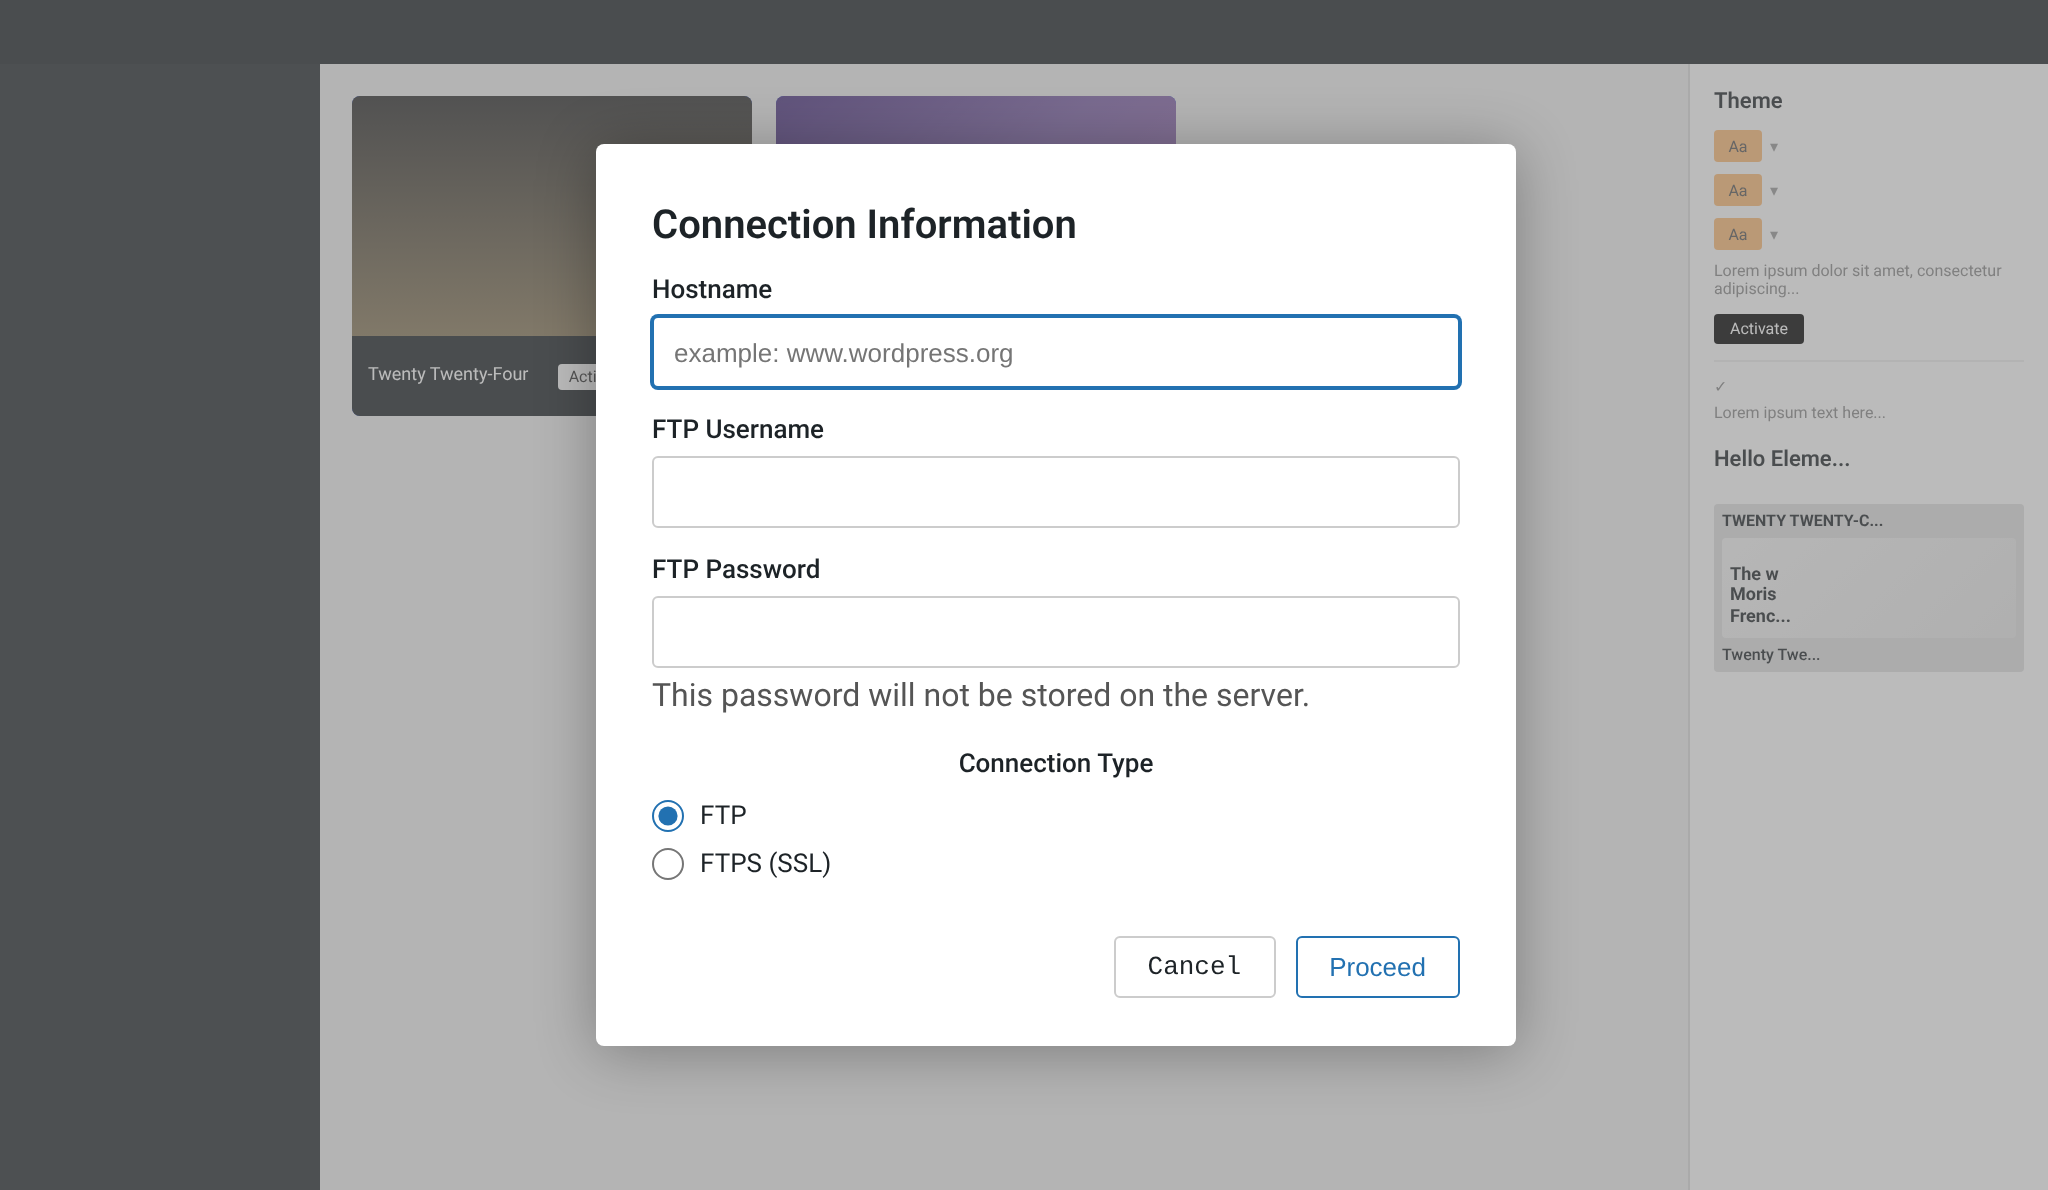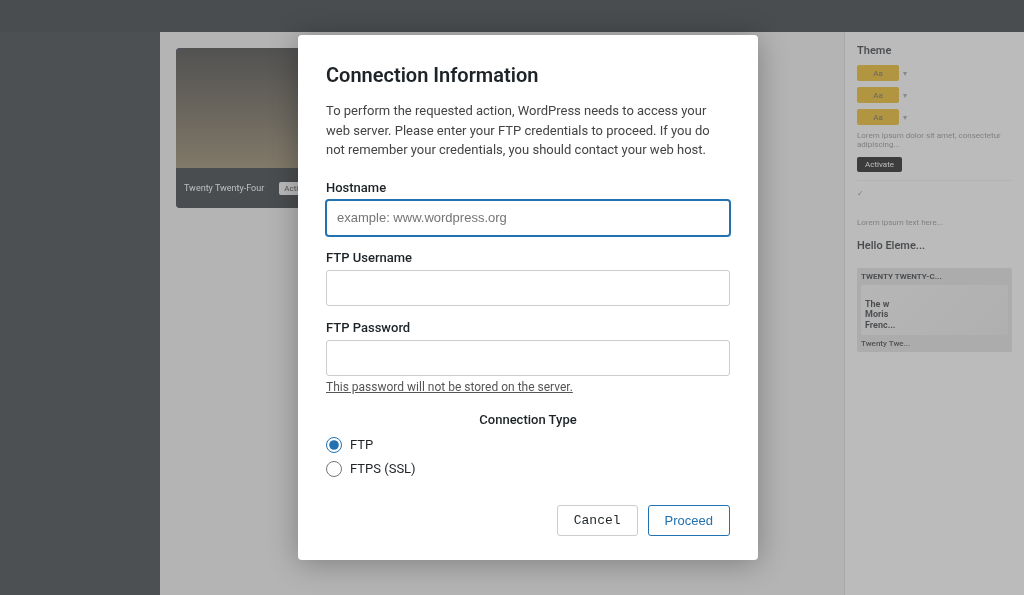--- a/index.html
+++ b/index.html
@@ -114,23 +114,23 @@
     .bg-theme-opt {
       display: flex;
       align-items: center;
       gap: 4px;
       margin-bottom: 6px;
       font-size: 9px;
       color: #555;
     }
 
     .bg-theme-swatch {
-      width: 42px;
+      width: 24px;
       height: 16px;
-      background: #eab308;
+      background: #fdba74;
       border-radius: 2px;
       font-size: 8px;
       display: flex;
       align-items: center;
       justify-content: center;
     }
 
     .bg-hello-text {
       font-size: 11px;
       font-weight: 600;
@@ -222,24 +222,23 @@
       box-shadow: 0 0 0 1px #2271b1;
     }
 
     .form-input.no-focus {
       border: 1px solid #ccc;
       box-shadow: none;
       color: #1d2327;
     }
 
     .form-hint {
-      font-size: 12px;
+      font-size: 16px;
       color: #555;
       margin-top: 4px;
-      text-decoration: underline;
     }
 
     .connection-type-group {
       margin-top: 18px;
     }
 
     .connection-type-label {
       font-size: 13px;
       font-weight: 500;
       color: #1d2327;
@@ -370,40 +369,39 @@
         <span style="font-size:8px;color:#999;">▾</span>
       </div>
       <div class="bg-theme-opt">
         <div class="bg-theme-swatch">Aa</div>
         <span style="font-size:8px;color:#999;">▾</span>
       </div>
       <div style="font-size:8px;color:#888;margin-top:4px;">Lorem ipsum dolor sit amet, consectetur adipiscing...</div>
       <div style="margin-top:8px;background:#000000;color:white;padding:3px 8px;border-radius:2px;font-size:8px;display:inline-block;text-align:right;">Activate</div>
       <div style="margin-top:8px;border-top:1px solid #eee;padding-top:8px;">
         <div style="font-size:8px;color:#888;">✓</div>
-        <div style="font-size:8px;color:#888;margin-top:20px;">Lorem ipsum text here...</div>
+        <div style="font-size:8px;color:#888;margin-top:4px;">Lorem ipsum text here...</div>
         <div class="bg-hello-text">Hello Eleme...</div>
       </div>
       <div style="margin-top:16px;padding:4px;background:#e0e0e0;border-radius:2px;">
         <div style="font-size:8px;font-weight:700;color:#1d2327;margin-bottom:4px;">TWENTY TWENTY-C...</div>
         <div class="bg-twenty-two" style="height:50px;background:linear-gradient(135deg,#f5f5f5,#e8e8e8);border-radius:2px;padding:4px;">
           <div style="font-size:9px;font-weight:700;color:#1d2327;line-height:1.2;">The w<br>Moris<br>Frenc...</div>
         </div>
         <div style="font-size:8px;color:#1d2327;margin-top:4px;font-weight:500;">Twenty Twe...</div>
       </div>
     </div>
   </div>
 </div>
 
 <div class="bg-overlay"></div>
 
 <div class="modal-backdrop">
   <div class="modal">
     <h2 class="modal-title">Connection Information</h2>
-    <p class="modal-description">To perform the requested action, WordPress needs to access your web server. Please enter your FTP credentials to proceed. If you do not remember your credentials, you should contact your web host.</p>
 
     <div class="form-group">
       <label class="form-label">Hostname</label>
       <input type="text" class="form-input" placeholder="example: www.wordpress.org" style="">
     </div>
 
     <div class="form-group">
       <label class="form-label">FTP Username</label>
       <input type="text" class="form-input no-focus" value="" style="">
     </div>

